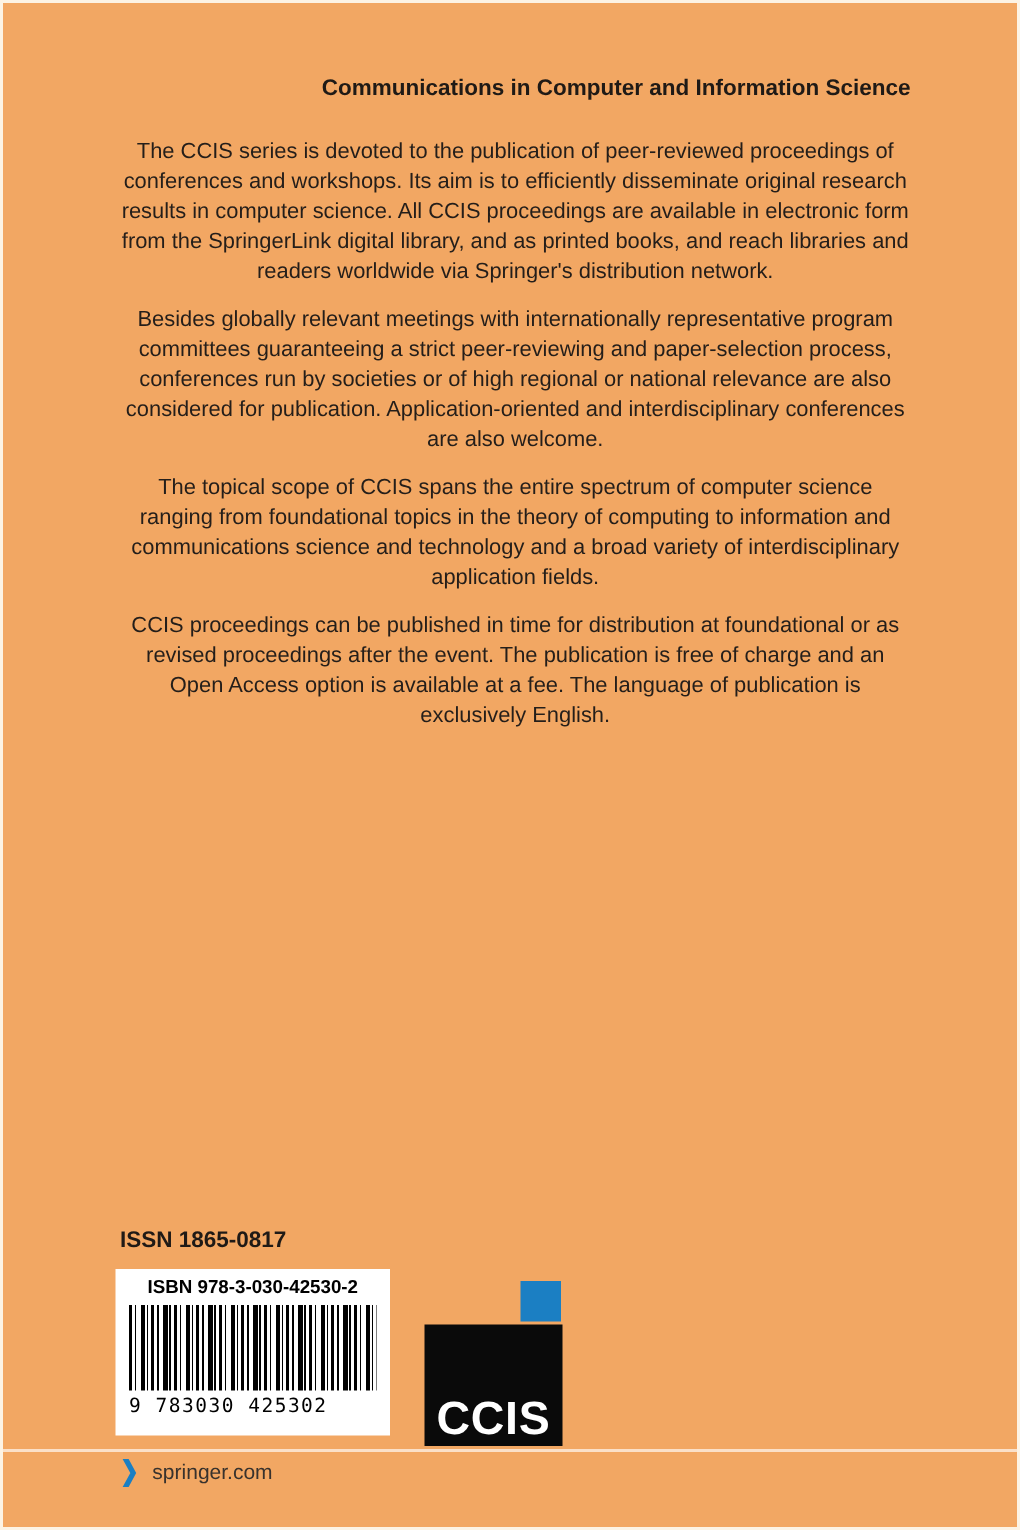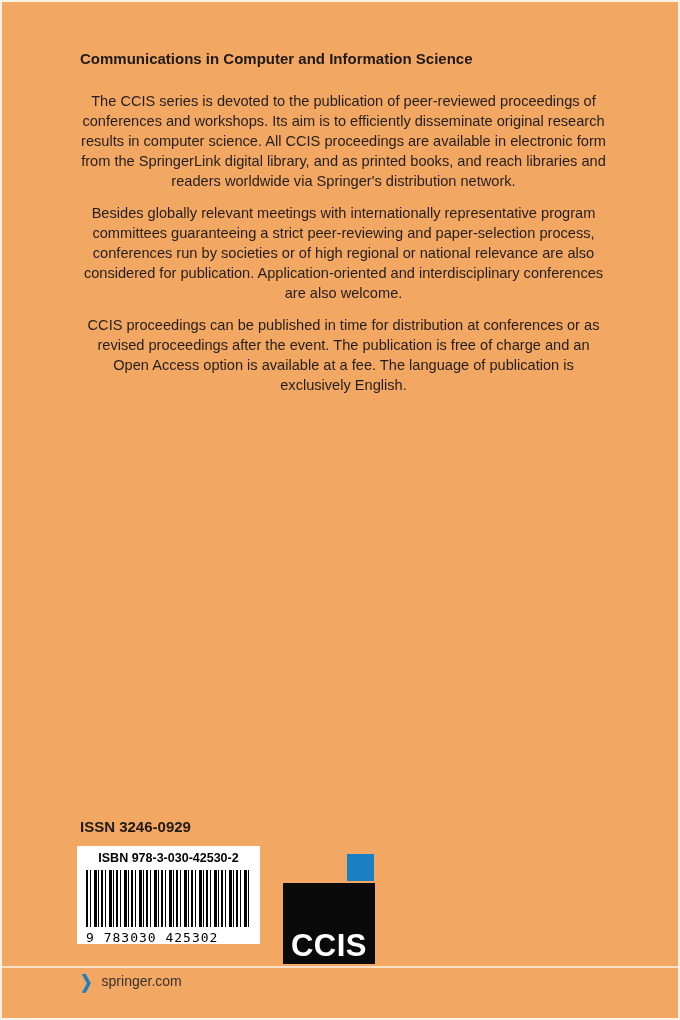--- a/index.html
+++ b/index.html
@@ -21,20 +21,21 @@
     position: absolute;
     left: 78px;
     top: 48px;
     width: 527px;
   }
   .series-title {
     margin: 0 0 24px 0;
     font-size: 15px;
     font-weight: 700;
     color: #1f1a16;
+    text-align: right;
   }
   .content p {
     margin: 0 0 12px 0;
     font-size: 14.6px;
     line-height: 20px;
     color: #241e1a;
     text-align: center;
   }
 
   
@@ -46,21 +47,21 @@
     font-weight: 700;
     color: #1f1a16;
   }
 
   
   .isbn-box {
     position: absolute;
     left: 75px;
     top: 844px;
     width: 183px;
-    height: 98px;
+    height: 111px;
     background: #ffffff;
     padding: 5px 9px 4px 9px;
   }
   .isbn-label {
     font-size: 12.5px;
     font-weight: 600;
     color: #000;
     text-align: center;
     white-space: nowrap;
   }
@@ -155,24 +156,25 @@
 </style>
 </head>
 <body>
 
 <div class="cover">
 
   <div class="content">
     <h1 class="series-title">Communications in Computer and Information Science</h1>
     <p>The CCIS series is devoted to the publication of peer-reviewed proceedings of conferences and workshops. Its aim is to efficiently disseminate original research results in computer science. All CCIS proceedings are available in electronic form from the SpringerLink digital library, and as printed books, and reach libraries and readers worldwide via Springer's distribution network.</p>
     <p>Besides globally relevant meetings with internationally representative program committees guaranteeing a strict peer-reviewing and paper-selection process, conferences run by societies or of high regional or national relevance are also considered for publication. Application-oriented and interdisciplinary conferences are also welcome.</p>
-    <p>CCIS proceedings can be published in time for distribution at conferences or as revised proceedings after the event. The publication is free of charge and an Open Access option is available at a fee. The language of publication is exclusively English.</p>
+    <p>The topical scope of CCIS spans the entire spectrum of computer science ranging from foundational topics in the theory of computing to information and communications science and technology and a broad variety of interdisciplinary application fields.</p>
+    <p>CCIS proceedings can be published in time for distribution at foundational or as revised proceedings after the event. The publication is free of charge and an Open Access option is available at a fee. The language of publication is exclusively English.</p>
   </div>
 
-  <div class="issn">ISSN 3246-0929</div>
+  <div class="issn">ISSN 1865-0817</div>
 
   <div class="isbn-box">
     <div class="isbn-label">ISBN 978-3-030-42530-2</div>
     <div class="barcode"></div>
     <div class="barcode-digits">9 783030 425302</div>
   </div>
 
   <div class="ccis-logo">
     <div class="ccis-blue"></div>
     <div class="ccis-black">

